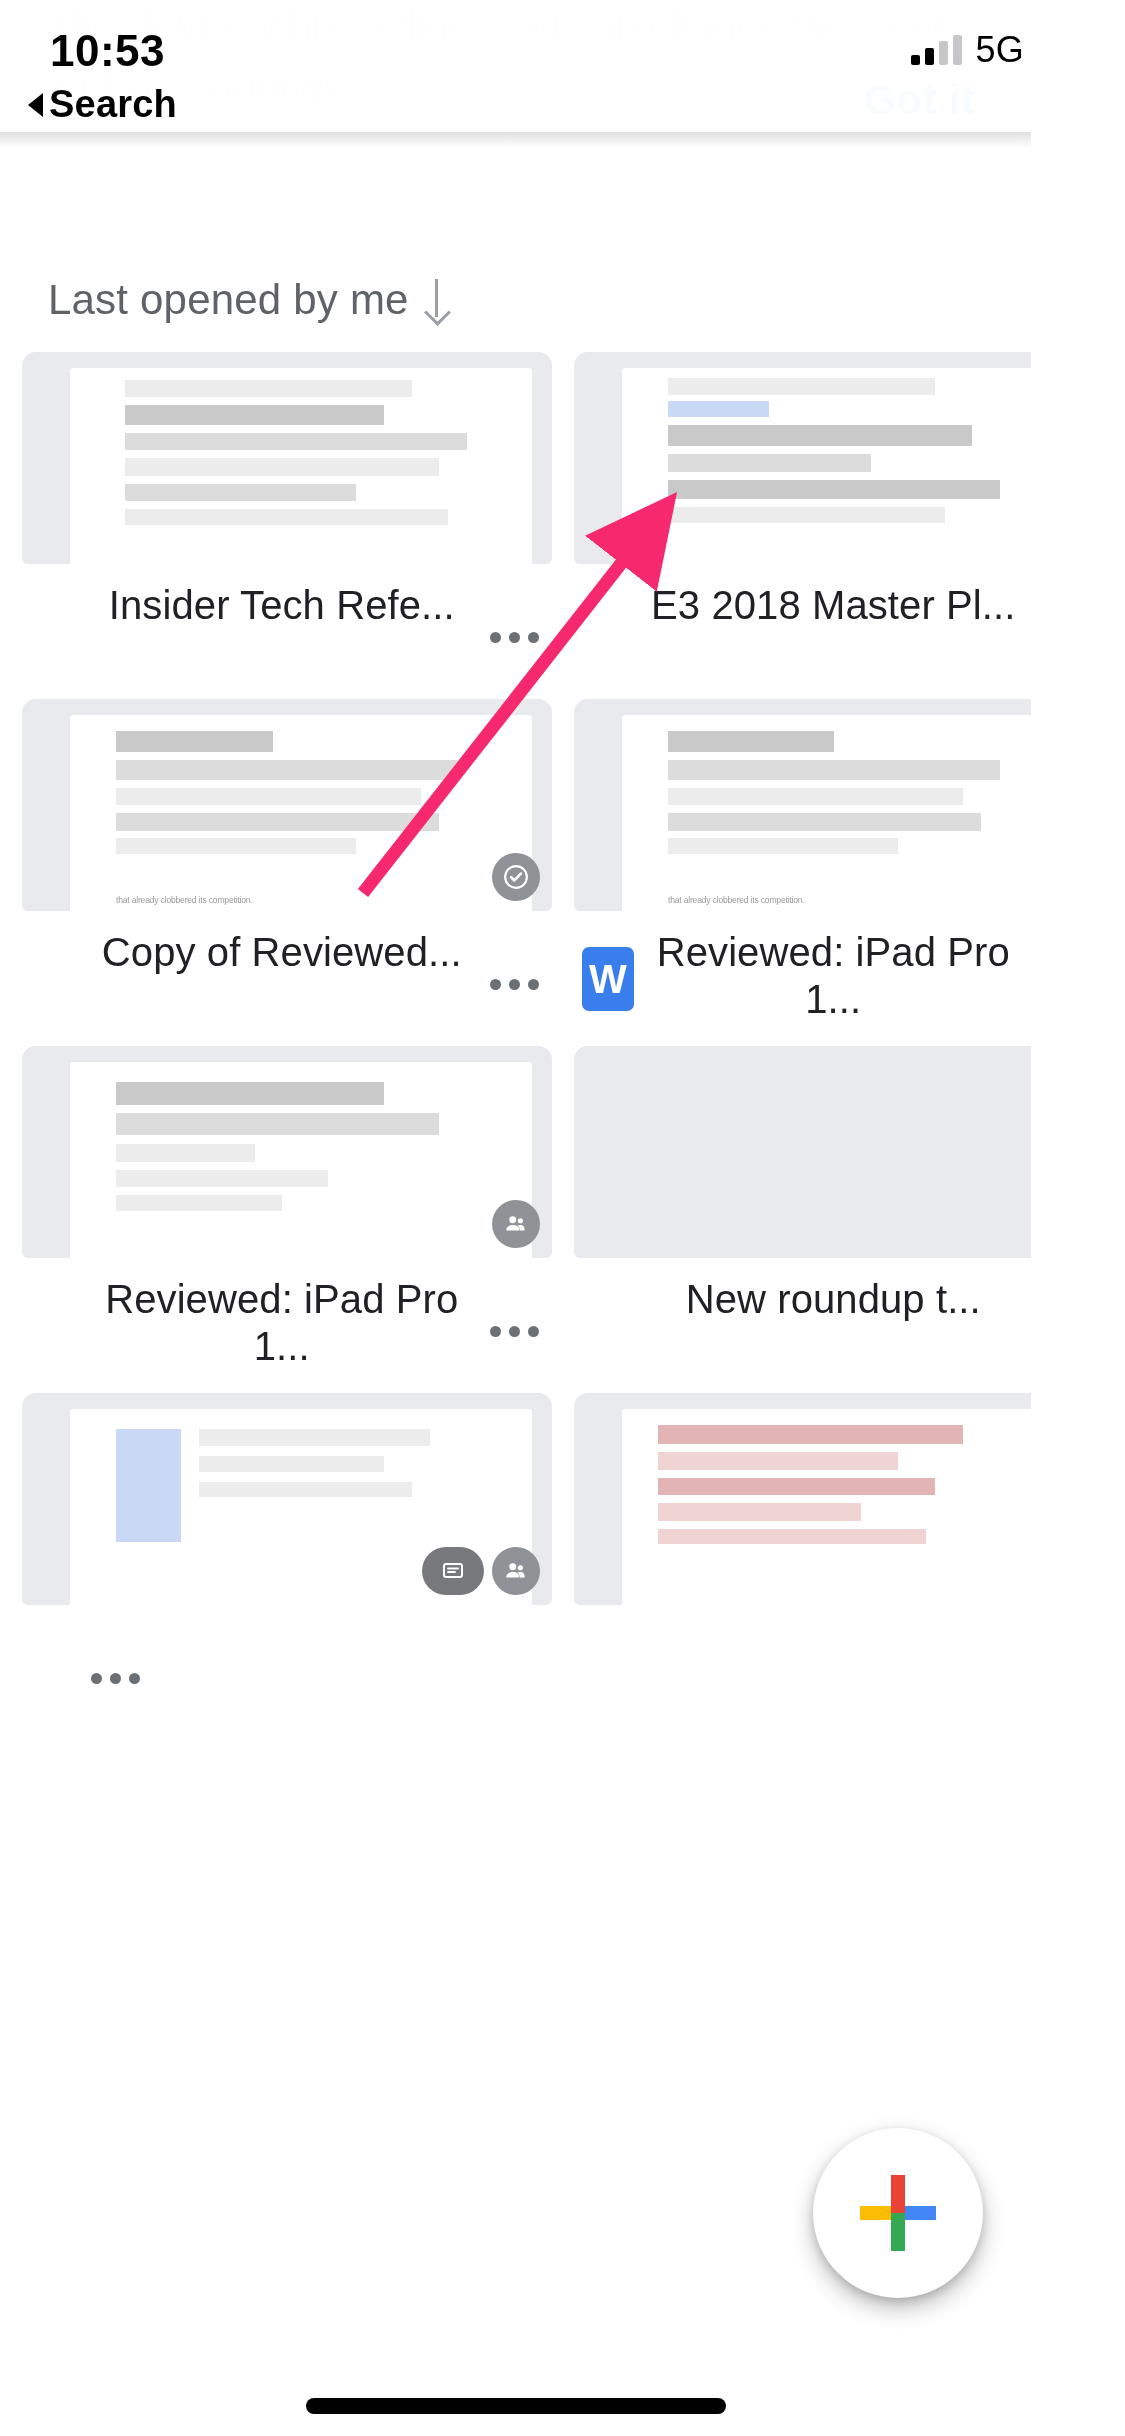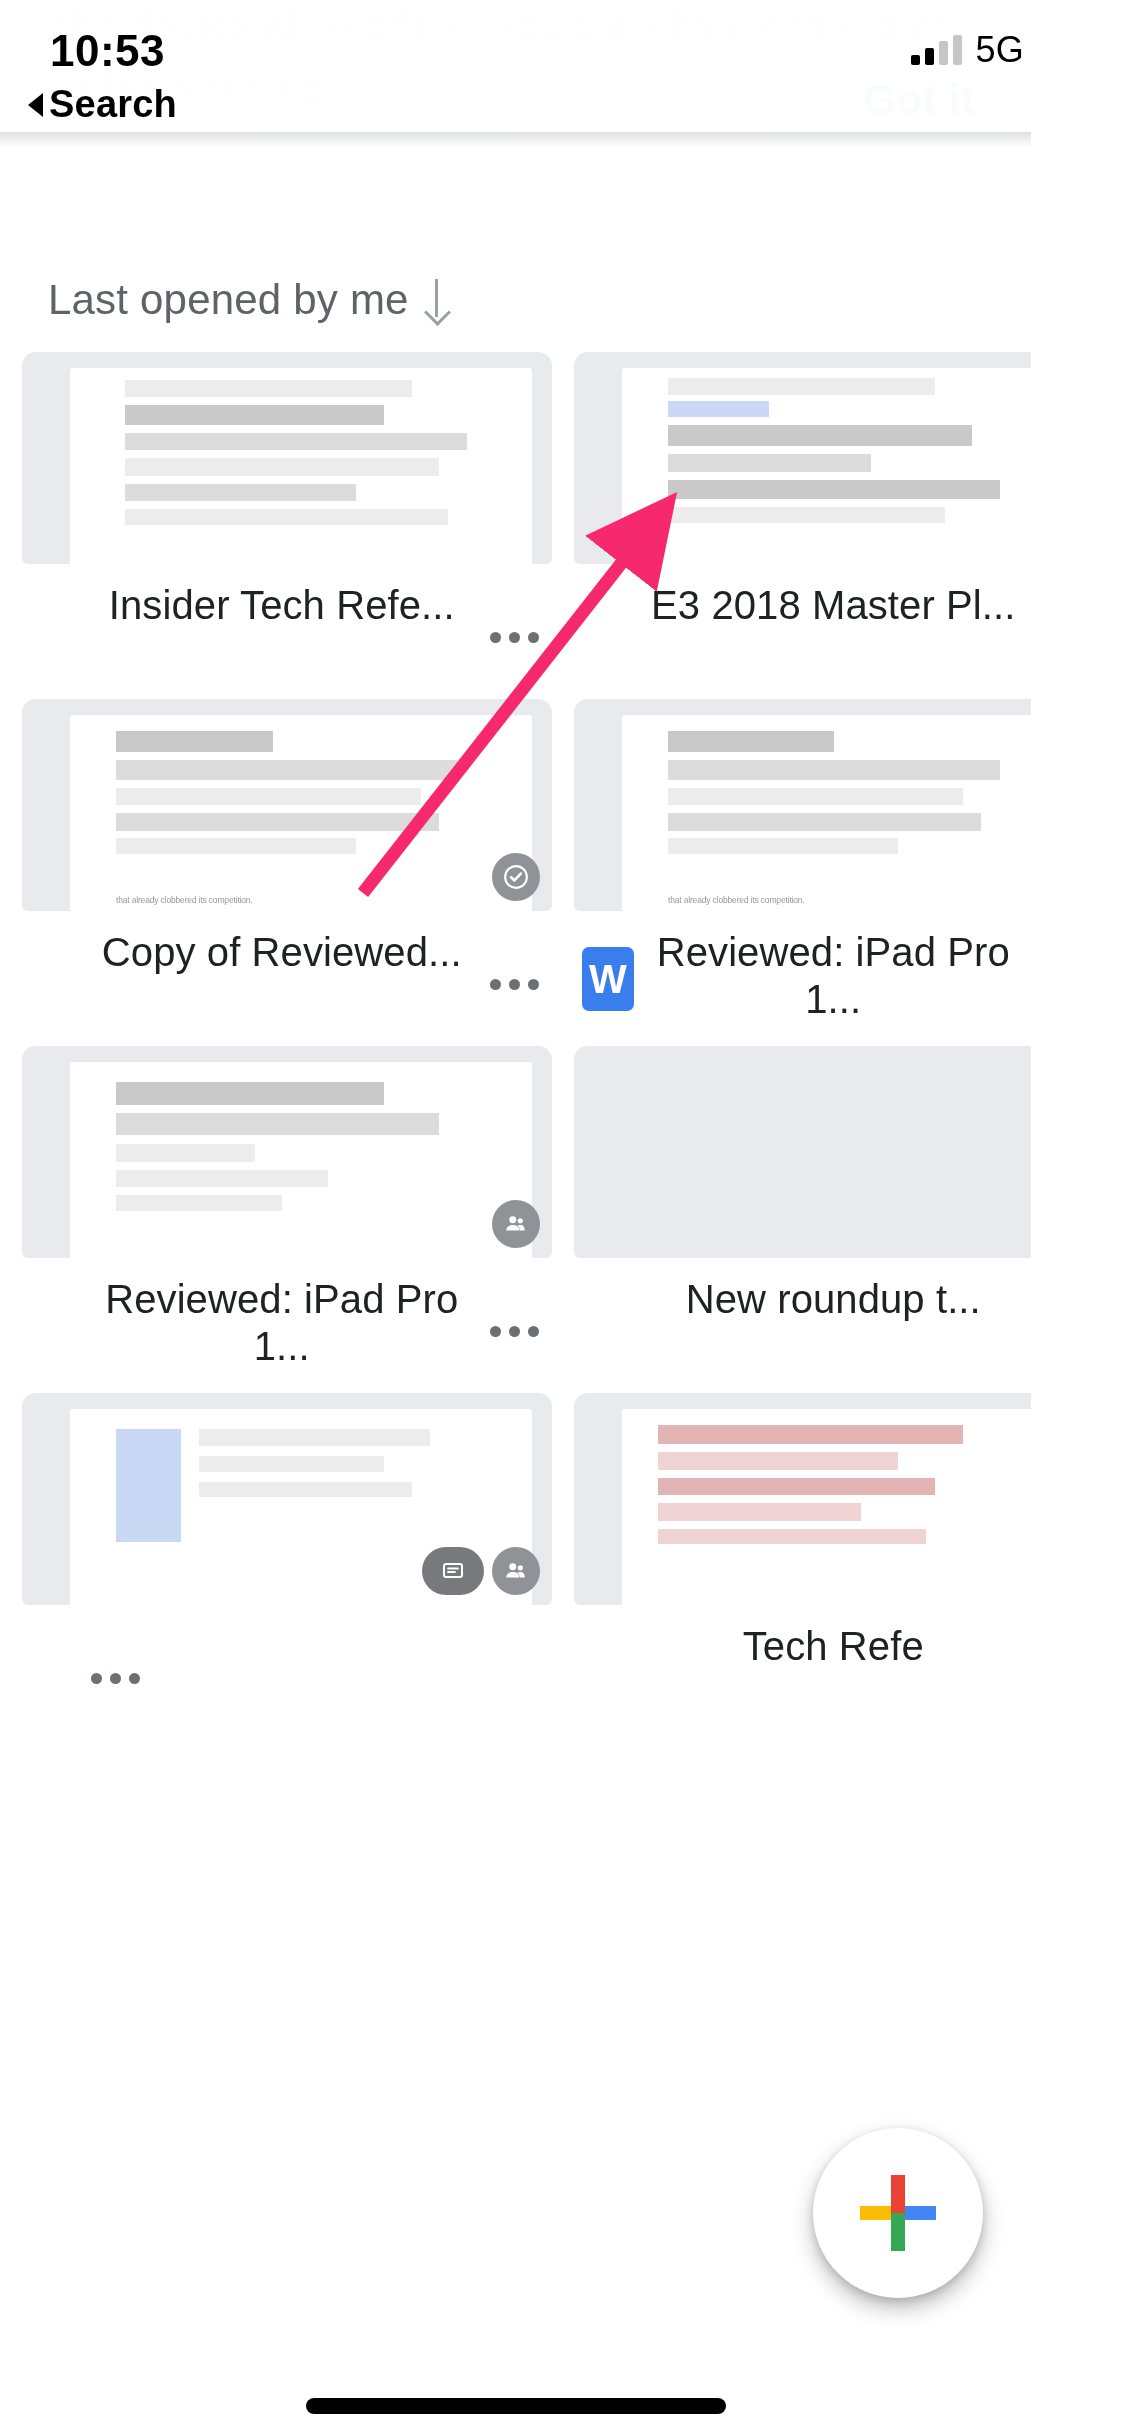--- a/index.html
+++ b/index.html
@@ -418,29 +418,20 @@
         <div class="thumb">
           <div class="page">
             <span class="blk red" style="left:8%;top:8%;width:66%;height:10%"></span>
             <span class="blk redlt" style="left:8%;top:22%;width:52%;height:9%"></span>
             <span class="blk red" style="left:8%;top:35%;width:60%;height:9%"></span>
             <span class="blk redlt" style="left:8%;top:48%;width:44%;height:9%"></span>
             <span class="blk redlt" style="left:8%;top:61%;width:58%;height:8%"></span>
           </div>
           <div class="badges"></div>
         </div>
-        <div class="meta">
-          <span class="ficon docs"><span class="box"><i></i><i></i><i></i></span></span>
-          <span class="title">Tech Refe</span>
-          <span class="more">
-            <span></span>
-            <span></span>
-            <span></span>
-          </span>
-        </div>
       </div>
     </div>
 
   <svg class="anno" width="1125" height="2436" viewBox="0 0 1125 2436">
     <defs>
       <marker id="ah" markerWidth="7" markerHeight="7" refX="3" refY="3.5" orient="auto">
         <polygon points="0,0 7,3.5 0,7" fill="#f7296e"></polygon>
       </marker>
     </defs>
     <line x1="363" y1="893" x2="645" y2="533" stroke="#f7296e" stroke-width="13" marker-end="url(#ah)"></line>

